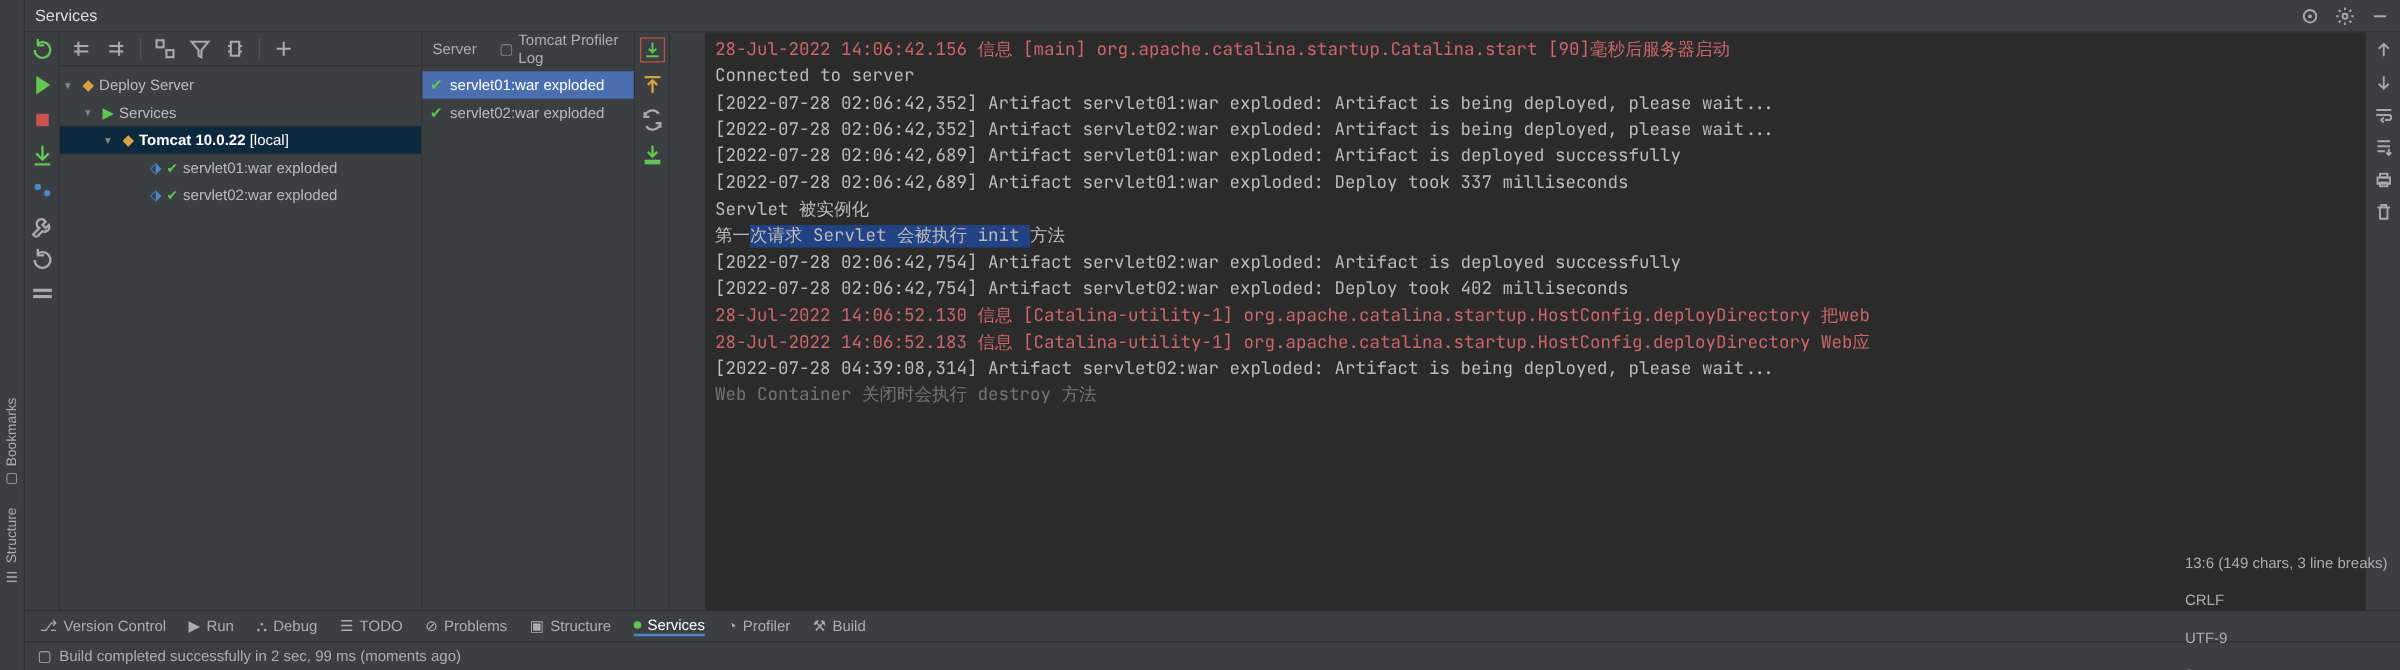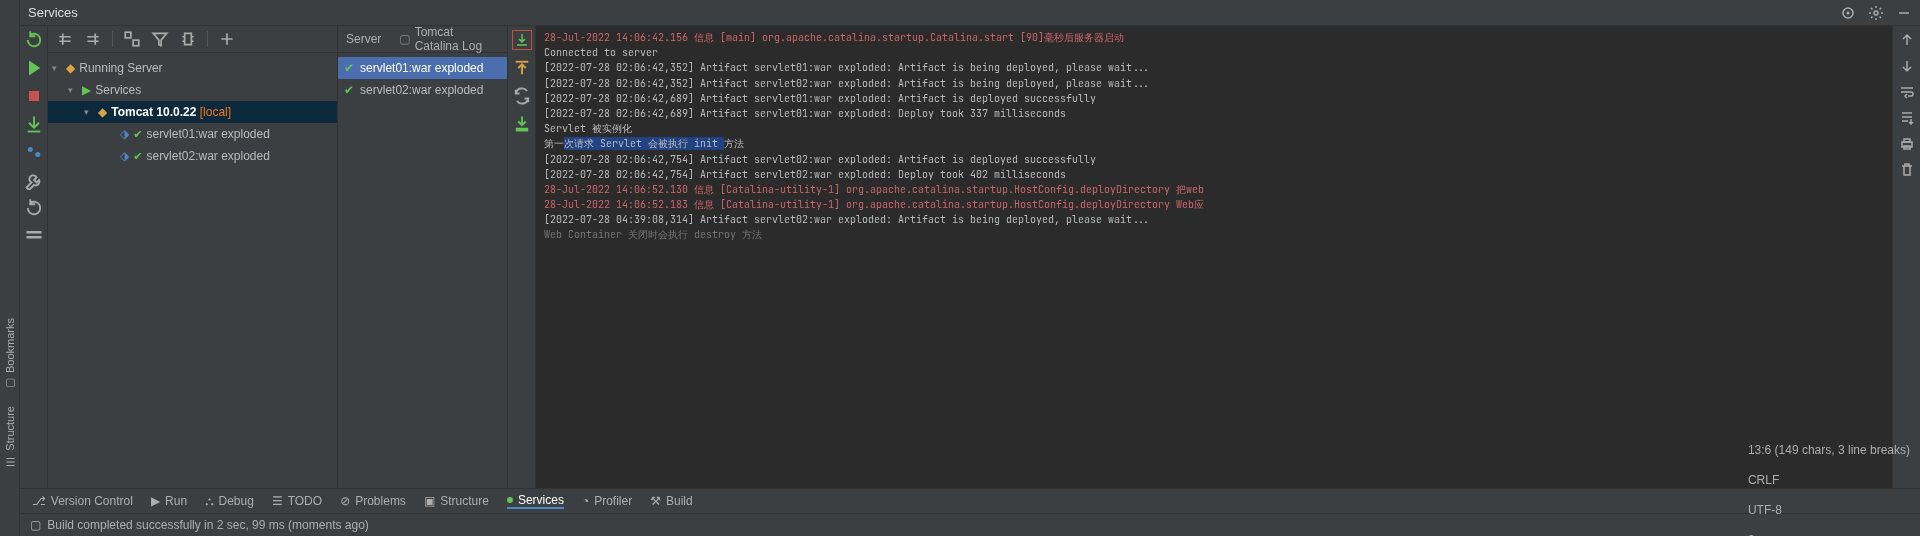--- a/index.html
+++ b/index.html
@@ -130,26 +130,27 @@
   align-items:center;
   padding-top:4px;
   gap:8px;
 }
 .console-actions .cbtn { width:20px; height:20px; cursor:pointer; display:flex; align-items:center; justify-content:center; }
 .highlight-box { border:1px solid #c1533c; padding:1px; }
 .console-out {
   flex:1;
   background:#2b2b2b;
   font-family: "JetBrains Mono","Consolas",monospace;
-  font-size:10px;
+  font-size:14px;
   line-height:1.52;
   padding: 4px 8px;
   overflow:hidden;
   color:#bbb;
   white-space: pre;
+  margin-left: 28px;
 }
 .console-out .red { color:#cc666a; }
 .console-out .sel { background:#214283; }
 .right-action-col {
   width:28px;
   background:#3c3f41;
   border-left:1px solid #323232;
   display:flex;
   flex-direction:column;
   align-items:center;
@@ -305,51 +306,51 @@
         <span class="tbtn">
             <svg viewBox="0 0 16 16">
               <path d="M8 3v10M3 8h10"></path>
             </svg>
           </span>
       </div>
       <div class="tree">
         <div class="tree-row">
           <span class="chev">▾</span>
           <span style="color:#d9a343">◆</span>
-          <span class="lbl">Running Server</span>
+          <span class="lbl">Deploy Server</span>
         </div>
         <div class="tree-row indent1">
           <span class="chev">▾</span>
           <span style="color:#62c554">▶</span>
           <span class="lbl">Services</span>
         </div>
         <div class="tree-row indent2 sel">
           <span class="chev">▾</span>
           <span style="color:#d9a343">◆</span>
-          <span class="lbl"><b>Tomcat 10.0.22</b><span style="color:#f97316"> [local]</span></span>
+          <span class="lbl"><b>Tomcat 10.0.22</b><span style="color:#ffffff"> [local]</span></span>
         </div>
         <div class="tree-row indent4">
           <span style="color:#4a88c7">⬗</span>
           <span class="check">✔</span>
           <span class="lbl">servlet01:war exploded</span>
         </div>
         <div class="tree-row indent4">
           <span style="color:#4a88c7">⬗</span>
           <span class="check">✔</span>
           <span class="lbl">servlet02:war exploded</span>
         </div>
       </div>
     </div>
 
     <div class="mid-panel">
       <div class="mid-tabs">
         <span class="tab">Server</span>
         <span class="tab">
           <span style="color:#888">▢</span>
-          <span>Tomcat Catalina Log</span>
+          <span>Tomcat Profiler Log</span>
         </span>
       </div>
       <div class="artifact-list">
         <div class="artifact-row sel">
           <span class="check" style="color:#62c554">✔</span>
           <span>servlet01:war exploded</span>
         </div>
         <div class="artifact-row">
           <span class="check" style="color:#62c554">✔</span>
           <span>servlet02:war exploded</span>
@@ -476,20 +477,20 @@
   </div>
 
   <div class="statusbar">
     <div class="left">
       <span>▢</span>
       <span>Build completed successfully in 2 sec, 99 ms (moments ago)</span>
     </div>
     <div class="right">
       <span>13:6 (149 chars, 3 line breaks)</span>
       <span>CRLF</span>
-      <span>UTF-8</span>
+      <span>UTF-9</span>
       <span>9 spaces</span>
       <span>🔒</span>
       <span>☰</span>
     </div>
   </div>
 
 </div>
 
 </body></html>

